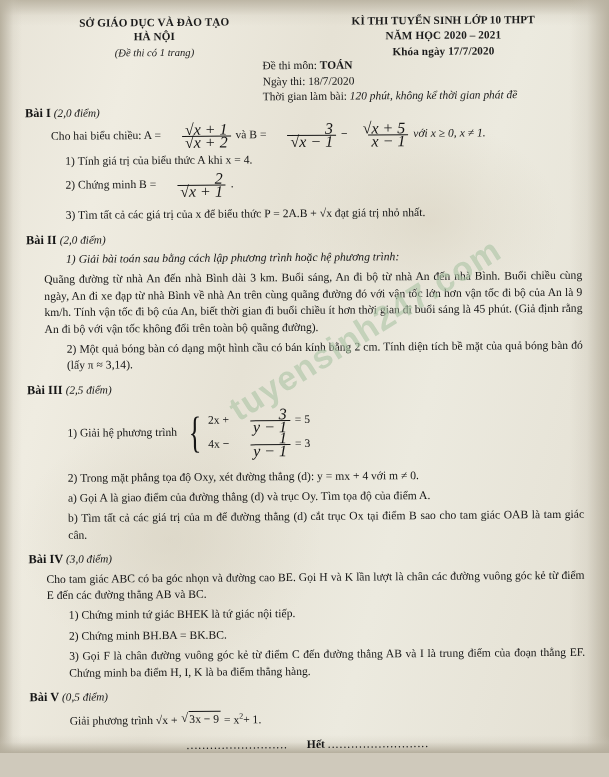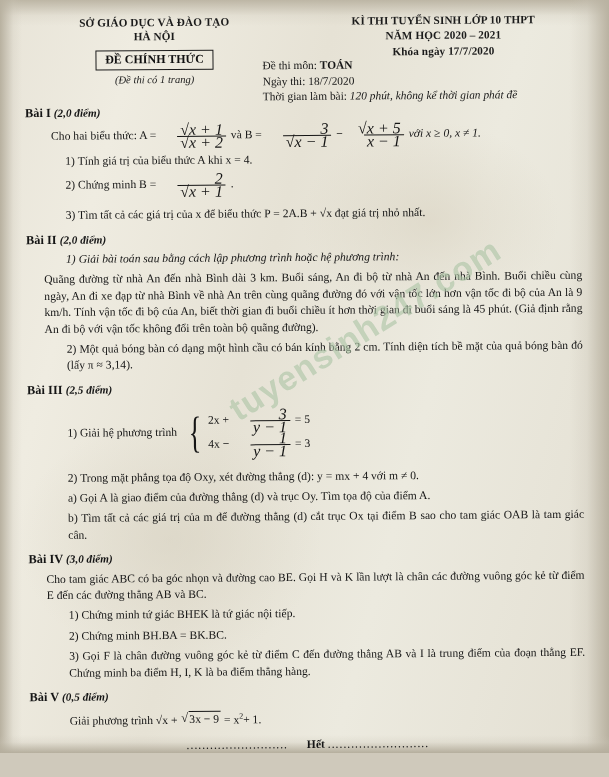--- a/index.html
+++ b/index.html
@@ -121,21 +121,21 @@
     font-size: 11.6px;
     line-height: 16.4px;
     color: #151515;
   }
   .bai {
     font-weight: bold;
     font-size: 12.4px;
     margin-top: 7px;
   }
   .bai .pt {
-    font-weight: bold;
+    font-weight: normal;
     font-style: italic;
     font-size: 11.2px;
   }
   .p {
     margin-top: 4px;
     text-align: justify;
   }
   .indent1 { padding-left: 26px; }
   .indent2 { padding-left: 40px; }
   .indent3 { padding-left: 18px; }
@@ -224,21 +224,20 @@
   <div class="shade bottom"></div>
   <div class="shade blot1"></div>
   <div class="shade blot2"></div>
 
   <div class="content">
 
     <div class="header">
       <div class="hdr-left">
         <div class="bold-sm">SỞ GIÁO DỤC VÀ ĐÀO TẠO</div>
         <div class="bold-sm">HÀ NỘI</div>
-        <div class="boxed">ĐỀ CHÍNH THỨC</div>
         <div class="italic-sm">(Đề thi có 1 trang)</div>
       </div>
       <div class="hdr-right">
         <div class="bold-sm">KÌ THI TUYỂN SINH LỚP 10 THPT</div>
         <div class="bold-sm line2">NĂM HỌC 2020 – 2021</div>
         <div class="bold-sm line3">Khóa ngày 17/7/2020</div>
       </div>
     </div>
 
     <div class="info">
@@ -257,21 +256,21 @@
     </div>
 
     <div class="body">
 
       <div class="bai">
         <span>Bài I</span>
         <span class="pt">(2,0 điểm)</span>
       </div>
 
       <div class="p indent1">
-        <span>Cho hai biểu thức: A =</span>
+        <span>Cho hai biểu chiều: A =</span>
         <span class="frac">
           <span class="num">√x + 1</span>
           <span class="den">√x + 2</span>
         </span>
         <span>và B =</span>
         <span class="frac">
           <span class="num">3</span>
           <span class="den">√x − 1</span>
         </span>
         <span>−</span>

